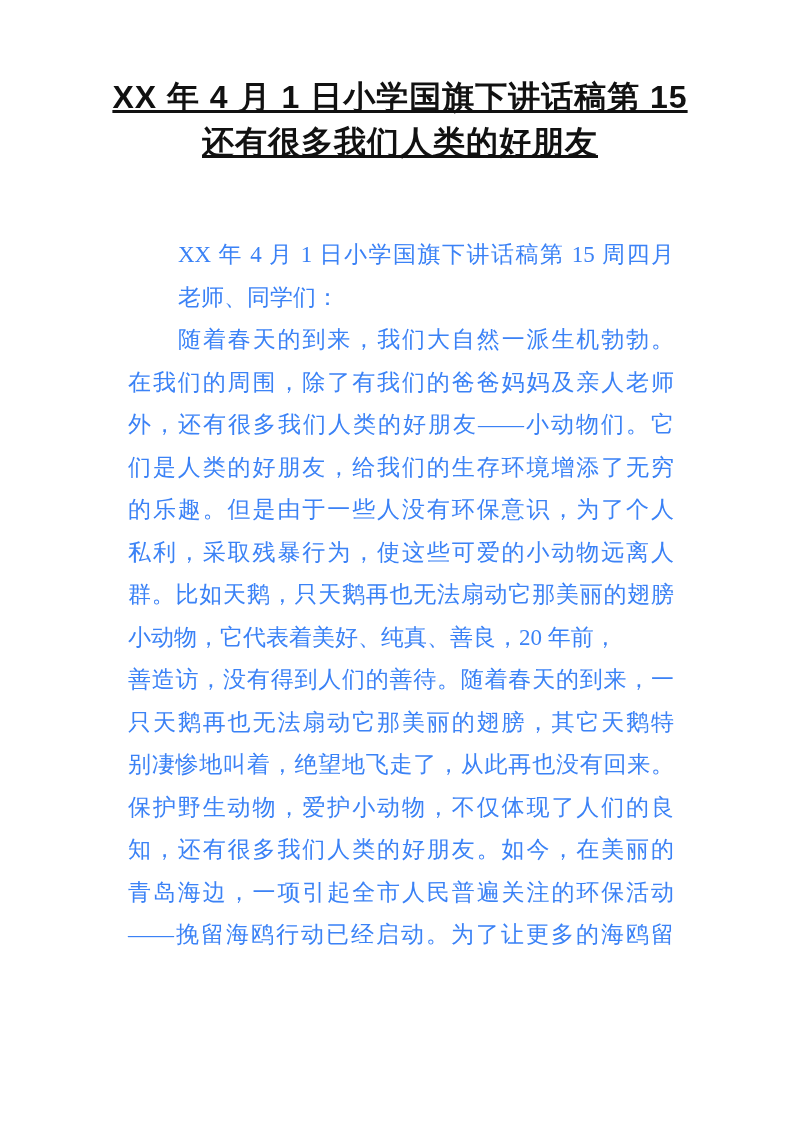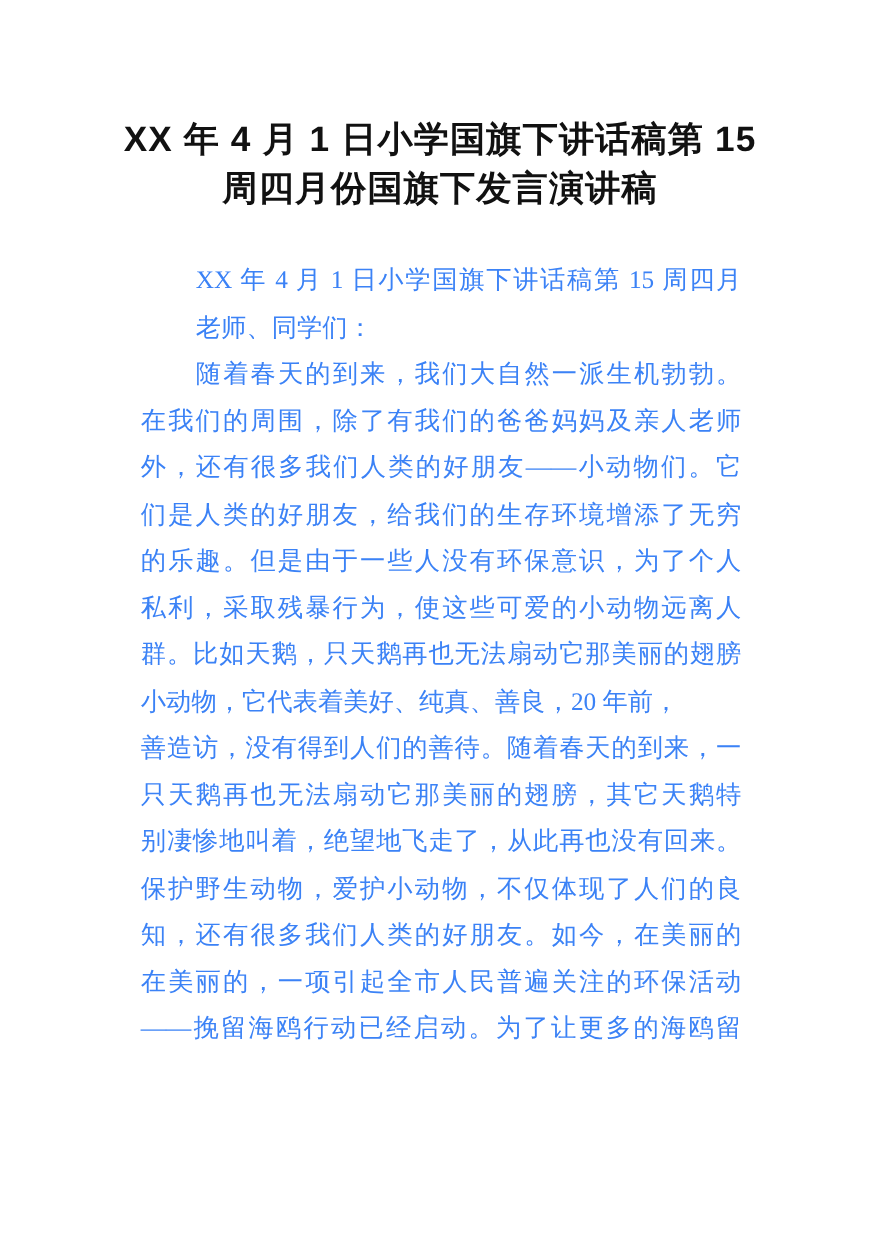--- a/index.html
+++ b/index.html
@@ -10,30 +10,31 @@
   .page {
     position: relative;
     width: 800px;
     height: 1132px;
     background: #ffffff;
     overflow: hidden;
     color: #161616;
   }
   .doc-title {
     position: absolute;
-    top: 104px;
+    top: 75px;
     left: 60px;
     right: 60px;
     text-align: center;
     font-family: "Liberation Sans", sans-serif;
     font-weight: 700;
     font-size: 32px;
     line-height: 45px;
     letter-spacing: 1px;
     color: #111111;
+    text-decoration: underline;
   }
   .doc-body {
     position: absolute;
     top: 234px;
     left: 128px;
     width: 546px;
     font-family: "Liberation Serif", serif;
     font-size: 23px;
     line-height: 42.5px;
     color: #3b82f6;
@@ -50,34 +51,34 @@
   .text-line.indent {
     text-indent: 50px;
   }
 </style>
 </head>
 <body>
 
 <div class="page">
   <div class="doc-title">
     <div>XX 年 4 月 1 日小学国旗下讲话稿第 15</div>
-    <div>周四月份国旗下发言演讲稿</div>
+    <div>还有很多我们人类的好朋友</div>
   </div>
   <div class="doc-body" id="body-lines">
       <div class="text-line justify indent">XX 年 4 月 1 日小学国旗下讲话稿第 15 周四月</div>
       <div class="text-line indent">老师、同学们：</div>
       <div class="text-line justify indent">随着春天的到来，我们大自然一派生机勃勃。</div>
       <div class="text-line justify">在我们的周围，除了有我们的爸爸妈妈及亲人老师</div>
       <div class="text-line justify">外，还有很多我们人类的好朋友——小动物们。它</div>
       <div class="text-line justify">们是人类的好朋友，给我们的生存环境增添了无穷</div>
       <div class="text-line justify">的乐趣。但是由于一些人没有环保意识，为了个人</div>
       <div class="text-line justify">私利，采取残暴行为，使这些可爱的小动物远离人</div>
       <div class="text-line justify">群。比如天鹅，只天鹅再也无法扇动它那美丽的翅膀</div>
       <div class="text-line">小动物，它代表着美好、纯真、善良，20 年前，</div>
       <div class="text-line justify">善造访，没有得到人们的善待。随着春天的到来，一</div>
       <div class="text-line justify">只天鹅再也无法扇动它那美丽的翅膀，其它天鹅特</div>
       <div class="text-line justify">别凄惨地叫着，绝望地飞走了，从此再也没有回来。</div>
       <div class="text-line justify">保护野生动物，爱护小动物，不仅体现了人们的良</div>
       <div class="text-line justify">知，还有很多我们人类的好朋友。如今，在美丽的</div>
-      <div class="text-line justify">在美丽的，一项引起全市人民普遍关注的环保活动</div>
+      <div class="text-line justify">青岛海边，一项引起全市人民普遍关注的环保活动</div>
       <div class="text-line justify">——挽留海鸥行动已经启动。为了让更多的海鸥留</div>
     </div>
 </div>
 
 </body></html>

